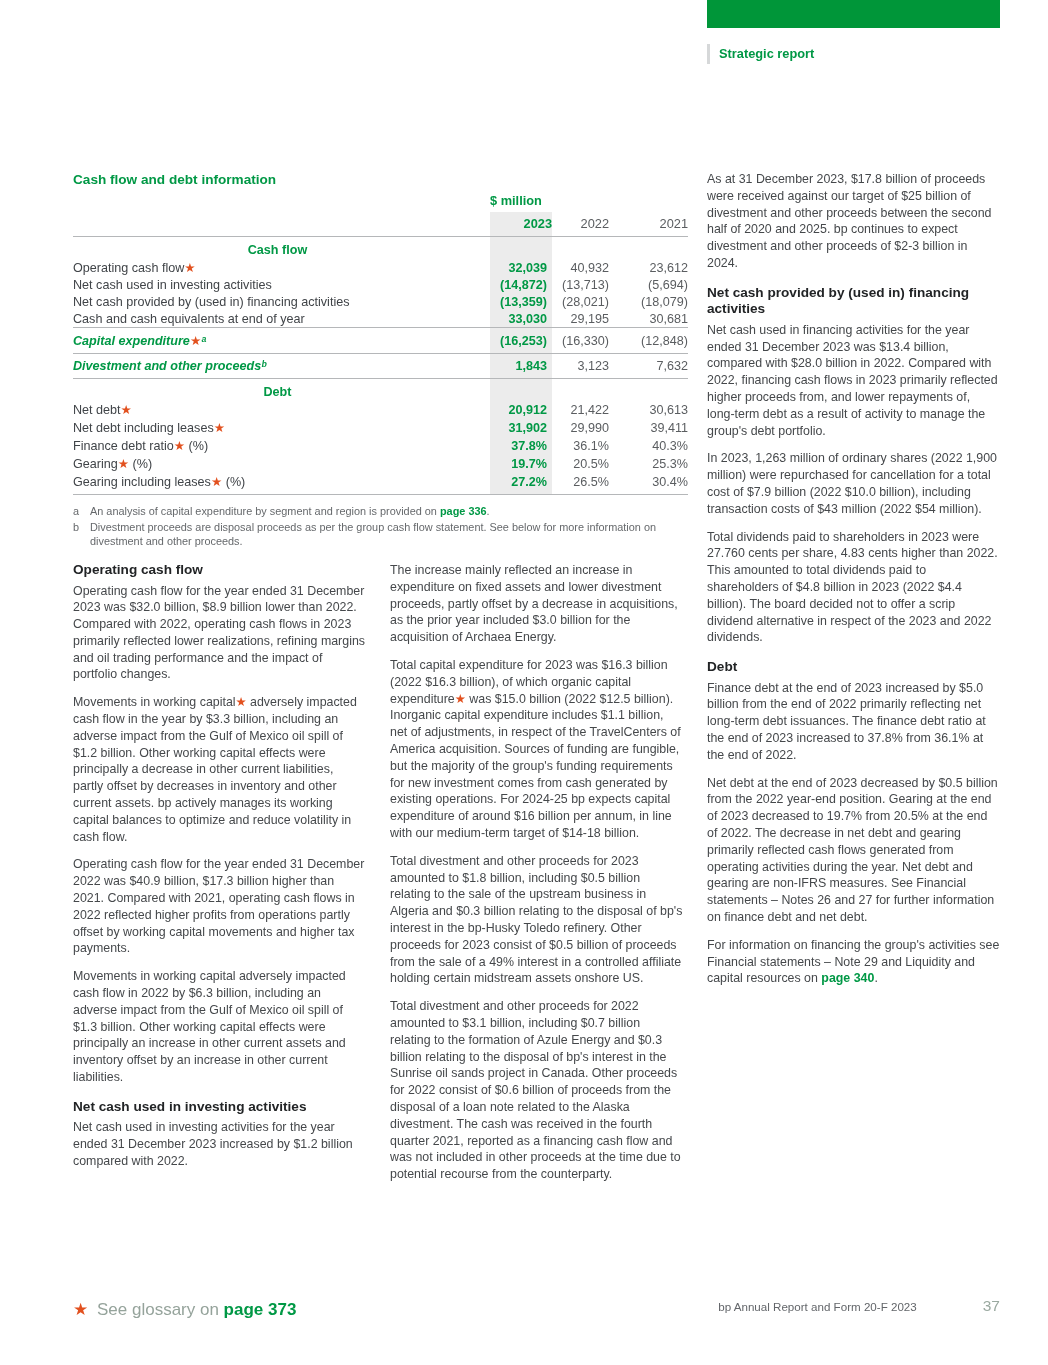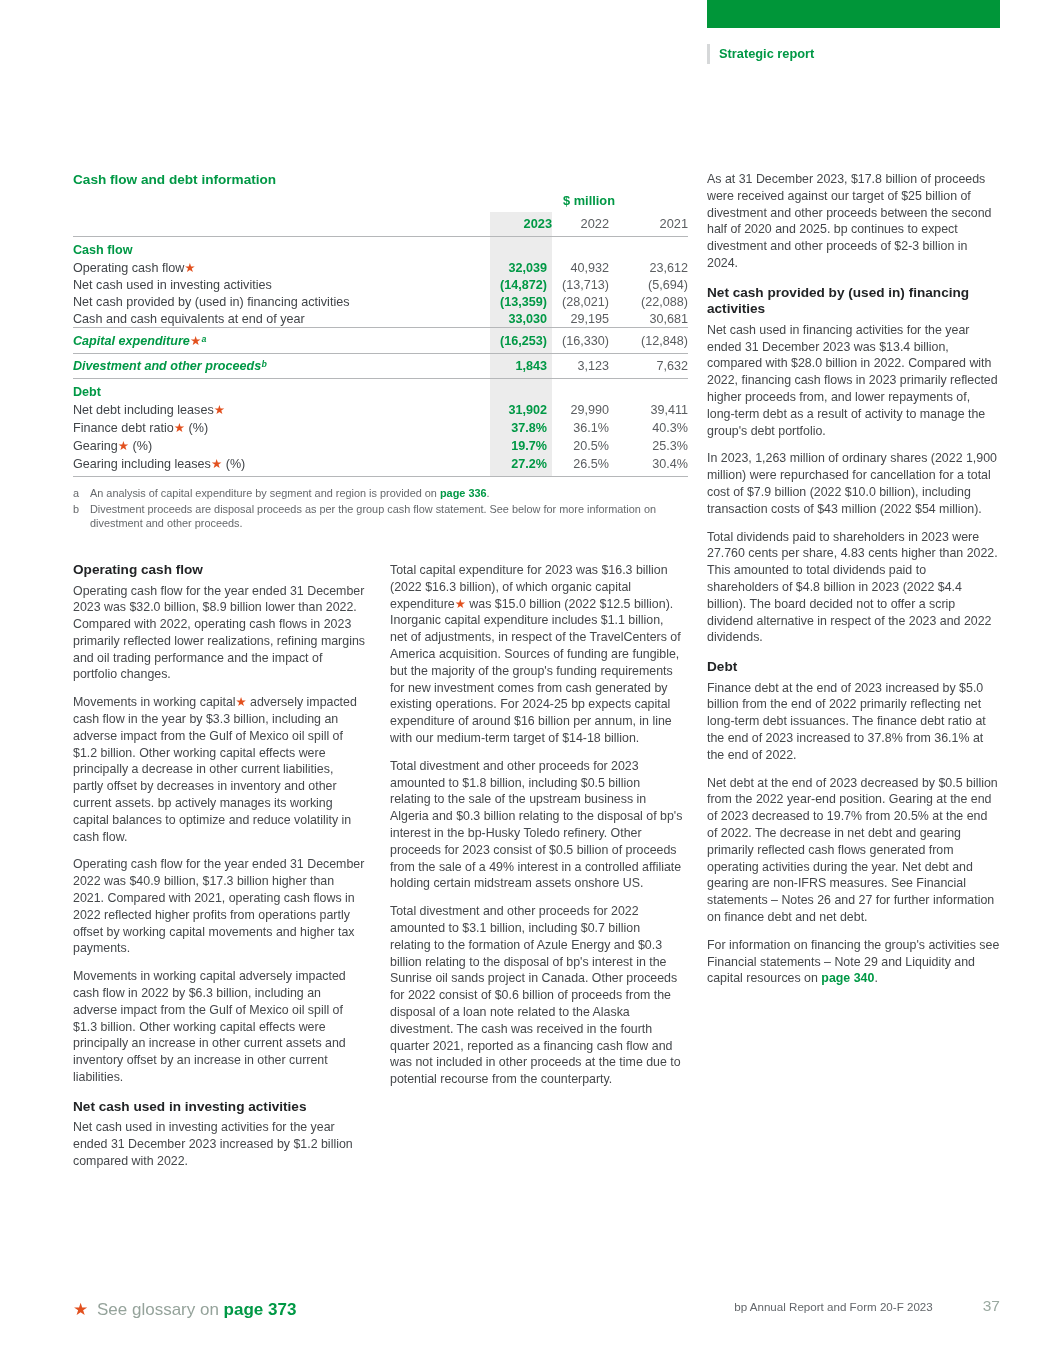--- a/index.html
+++ b/index.html
@@ -25,28 +25,28 @@
   .table-area{position:absolute;left:73px;top:172px;width:615px;}
   .table-title{color:var(--green);font-weight:bold;font-size:13.6px;margin-bottom:4px;}
   table{border-collapse:collapse;width:615px;table-layout:fixed;font-size:12.6px;}
   td{padding:1.5px 0;vertical-align:bottom;}
   td.num{text-align:right;}
   td.c23{background:var(--shade);padding-right:5px;font-weight:bold;color:var(--green);}
   td.c22{padding-right:5px;color:var(--numgray);}
   td.c21{color:var(--numgray);}
   td.lbl{color:#404448;padding-right:8px;}
   tr.unit-row td{border:none;background:none;}
-  td.unit-cell{text-align:center;color:var(--green);font-weight:bold;font-size:12.8px;
+  td.unit-cell{color:var(--green);font-weight:bold;font-size:12.8px;
     border-bottom:1px solid var(--rule);padding-bottom:4px;}
   tr.year-row td{border-bottom:1px solid var(--rule);padding:4px 0 5px;font-size:12.8px;}
   tr.year-row td.c23{color:var(--green);}
   tr.year-row td.c22,tr.year-row td.c21{color:var(--numgray);text-align:right;padding-right:5px;}
   tr.year-row td.c21{padding-right:0;}
   tr.sec td{padding-top:6px;}
-  tr.sec td.lbl{color:var(--green);font-weight:bold;}
+  tr.sec td.lbl{color:var(--green);font-weight:bold;text-align:center;}
   tr.tot td{border-top:1px solid var(--rule);border-bottom:1px solid var(--rule);padding-top:5px;padding-bottom:5px;}
   tr.tot td.lbl{color:var(--green);font-weight:bold;font-style:italic;}
   tr.last td{border-bottom:1px solid var(--rule);padding-bottom:5px;}
   .footnotes{margin-top:9px;font-size:10.9px;line-height:14.5px;color:#66696c;}
   .footnote{display:flex;margin-bottom:1px;}
   .fn-marker{width:17px;flex:none;}
 
   
   .col{position:absolute;font-size:12.4px;line-height:16.8px;color:var(--body);}
   .left-col{left:73px;top:562px;width:294px;}
@@ -56,21 +56,21 @@
   .col h3{font-size:13.6px;line-height:16.5px;color:#222426;margin:13px 0 4px;}
   .col > :first-child{margin-top:0;}
 
   .star{color:var(--star);}
   .plink{color:var(--green);font-weight:bold;cursor:pointer;}
 
   
   .footer-left{position:absolute;left:73px;top:1299px;font-size:17px;color:#95a39b;}
   .footer-left .star{margin-right:4px;}
   .footer-right{position:absolute;left:707px;top:1297px;width:293px;display:flex;
-    justify-content:flex-end;align-items:baseline;gap:50px;}
+    justify-content:flex-end;align-items:baseline;gap:66px;}
   .report-title{font-size:11.6px;color:#63666a;}
   .page-number{font-size:15.5px;color:#9aa9a0;}
 </style>
 </head>
 <body>
 
 <div class="page">
 
   <div class="topbar"></div>
   <div class="section-tab">Strategic report</div>
@@ -112,21 +112,21 @@
           <tr>
             <td class="lbl">Net cash used in investing activities</td>
             <td class="num c23">(14,872)</td>
             <td class="num c22">(13,713)</td>
             <td class="num c21">(5,694)</td>
           </tr>
           <tr>
             <td class="lbl">Net cash provided by (used in) financing activities</td>
             <td class="num c23">(13,359)</td>
             <td class="num c22">(28,021)</td>
-            <td class="num c21">(22,088)</td>
+            <td class="num c21">(18,079)</td>
           </tr>
           <tr>
             <td class="lbl">Cash and cash equivalents at end of year</td>
             <td class="num c23">33,030</td>
             <td class="num c22">29,195</td>
             <td class="num c21">30,681</td>
           </tr>
           <tr class="tot">
             <td class="lbl">Capital expenditure<span class="star">★</span>ᵃ</td>
             <td class="num c23">(16,253)</td>
@@ -137,20 +137,26 @@
             <td class="lbl">Divestment and other proceedsᵇ</td>
             <td class="num c23">1,843</td>
             <td class="num c22">3,123</td>
             <td class="num c21">7,632</td>
           </tr>
           <tr class="sec">
             <td class="lbl">Debt</td>
             <td class="num c23"></td>
             <td class="num c22"></td>
             <td class="num c21"></td>
+          </tr>
+          <tr>
+            <td class="lbl">Net debt<span class="star">★</span></td>
+            <td class="num c23">20,912</td>
+            <td class="num c22">21,422</td>
+            <td class="num c21">30,613</td>
           </tr>
           <tr>
             <td class="lbl">Net debt including leases<span class="star">★</span></td>
             <td class="num c23">31,902</td>
             <td class="num c22">29,990</td>
             <td class="num c21">39,411</td>
           </tr>
           <tr>
             <td class="lbl">Finance debt ratio<span class="star">★</span> (%)</td>
             <td class="num c23">37.8%</td>
@@ -186,20 +192,21 @@
   <div class="col left-col" id="col-left">
       <h3>Operating cash flow</h3>
       <p>Operating cash flow for the year ended 31 December 2023 was $32.0 billion, $8.9 billion lower than 2022. Compared with 2022, operating cash flows in 2023 primarily reflected lower realizations, refining margins and oil trading performance and the impact of portfolio changes.</p>
       <p>Movements in working capital<span class="star">★</span> adversely impacted cash flow in the year by $3.3 billion, including an adverse impact from the Gulf of Mexico oil spill of $1.2 billion. Other working capital effects were principally a decrease in other current liabilities, partly offset by decreases in inventory and other current assets. bp actively manages its working capital balances to optimize and reduce volatility in cash flow.</p>
       <p>Operating cash flow for the year ended 31 December 2022 was $40.9 billion, $17.3 billion higher than 2021. Compared with 2021, operating cash flows in 2022 reflected higher profits from operations partly offset by working capital movements and higher tax payments.</p>
       <p>Movements in working capital adversely impacted cash flow in 2022 by $6.3 billion, including an adverse impact from the Gulf of Mexico oil spill of $1.3 billion. Other working capital effects were principally an increase in other current assets and inventory offset by an increase in other current liabilities.</p>
       <h3>Net cash used in investing activities</h3>
       <p>Net cash used in investing activities for the year ended 31 December 2023 increased by $1.2 billion compared with 2022.</p>
     </div>
   <div class="col mid-col" id="col-mid">
+      <p>The increase mainly reflected an increase in expenditure on fixed assets and lower divestment proceeds, partly offset by a decrease in acquisitions, as the prior year included $3.0 billion for the acquisition of Archaea Energy.</p>
       <p>Total capital expenditure for 2023 was $16.3 billion (2022 $16.3 billion), of which organic capital expenditure<span class="star">★</span> was $15.0 billion (2022 $12.5 billion). Inorganic capital expenditure includes $1.1 billion, net of adjustments, in respect of the TravelCenters of America acquisition. Sources of funding are fungible, but the majority of the group's funding requirements for new investment comes from cash generated by existing operations. For 2024-25 bp expects capital expenditure of around $16 billion per annum, in line with our medium-term target of $14-18 billion.</p>
       <p>Total divestment and other proceeds for 2023 amounted to $1.8 billion, including $0.5 billion relating to the sale of the upstream business in Algeria and $0.3 billion relating to the disposal of bp's interest in the bp-Husky Toledo refinery. Other proceeds for 2023 consist of $0.5 billion of proceeds from the sale of a 49% interest in a controlled affiliate holding certain midstream assets onshore US.</p>
       <p>Total divestment and other proceeds for 2022 amounted to $3.1 billion, including $0.7 billion relating to the formation of Azule Energy and $0.3 billion relating to the disposal of bp's interest in the Sunrise oil sands project in Canada. Other proceeds for 2022 consist of $0.6 billion of proceeds from the disposal of a loan note related to the Alaska divestment. The cash was received in the fourth quarter 2021, reported as a financing cash flow and was not included in other proceeds at the time due to potential recourse from the counterparty.</p>
     </div>
   <div class="col right-col" id="col-right">
       <p>As at 31 December 2023, $17.8 billion of proceeds were received against our target of $25 billion of divestment and other proceeds between the second half of 2020 and 2025. bp continues to expect divestment and other proceeds of $2-3 billion in 2024.</p>
       <h3>Net cash provided by (used in) financing activities</h3>
       <p>Net cash used in financing activities for the year ended 31 December 2023 was $13.4 billion, compared with $28.0 billion in 2022. Compared with 2022, financing cash flows in 2023 primarily reflected higher proceeds from, and lower repayments of, long-term debt as a result of activity to manage the group's debt portfolio.</p>
       <p>In 2023, 1,263 million of ordinary shares (2022 1,900 million) were repurchased for cancellation for a total cost of $7.9 billion (2022 $10.0 billion), including transaction costs of $43 million (2022 $54 million).</p>
       <p>Total dividends paid to shareholders in 2023 were 27.760 cents per share, 4.83 cents higher than 2022. This amounted to total dividends paid to shareholders of $4.8 billion in 2023 (2022 $4.4 billion). The board decided not to offer a scrip dividend alternative in respect of the 2023 and 2022 dividends.</p>

